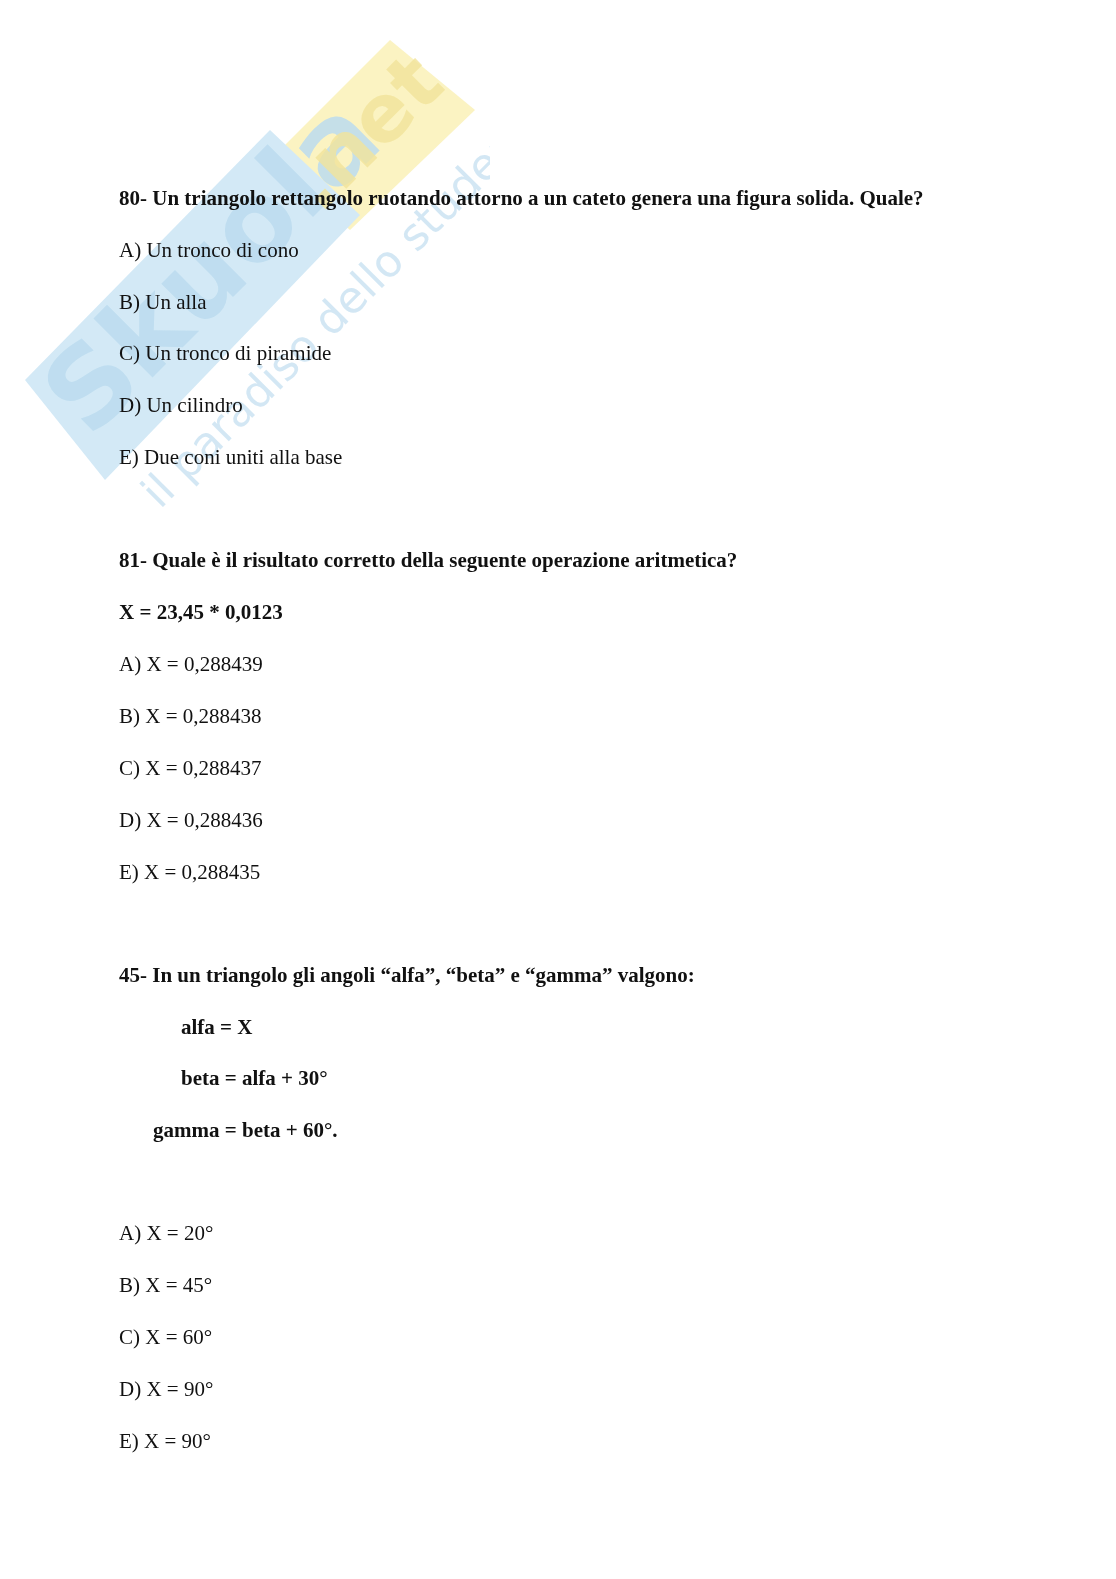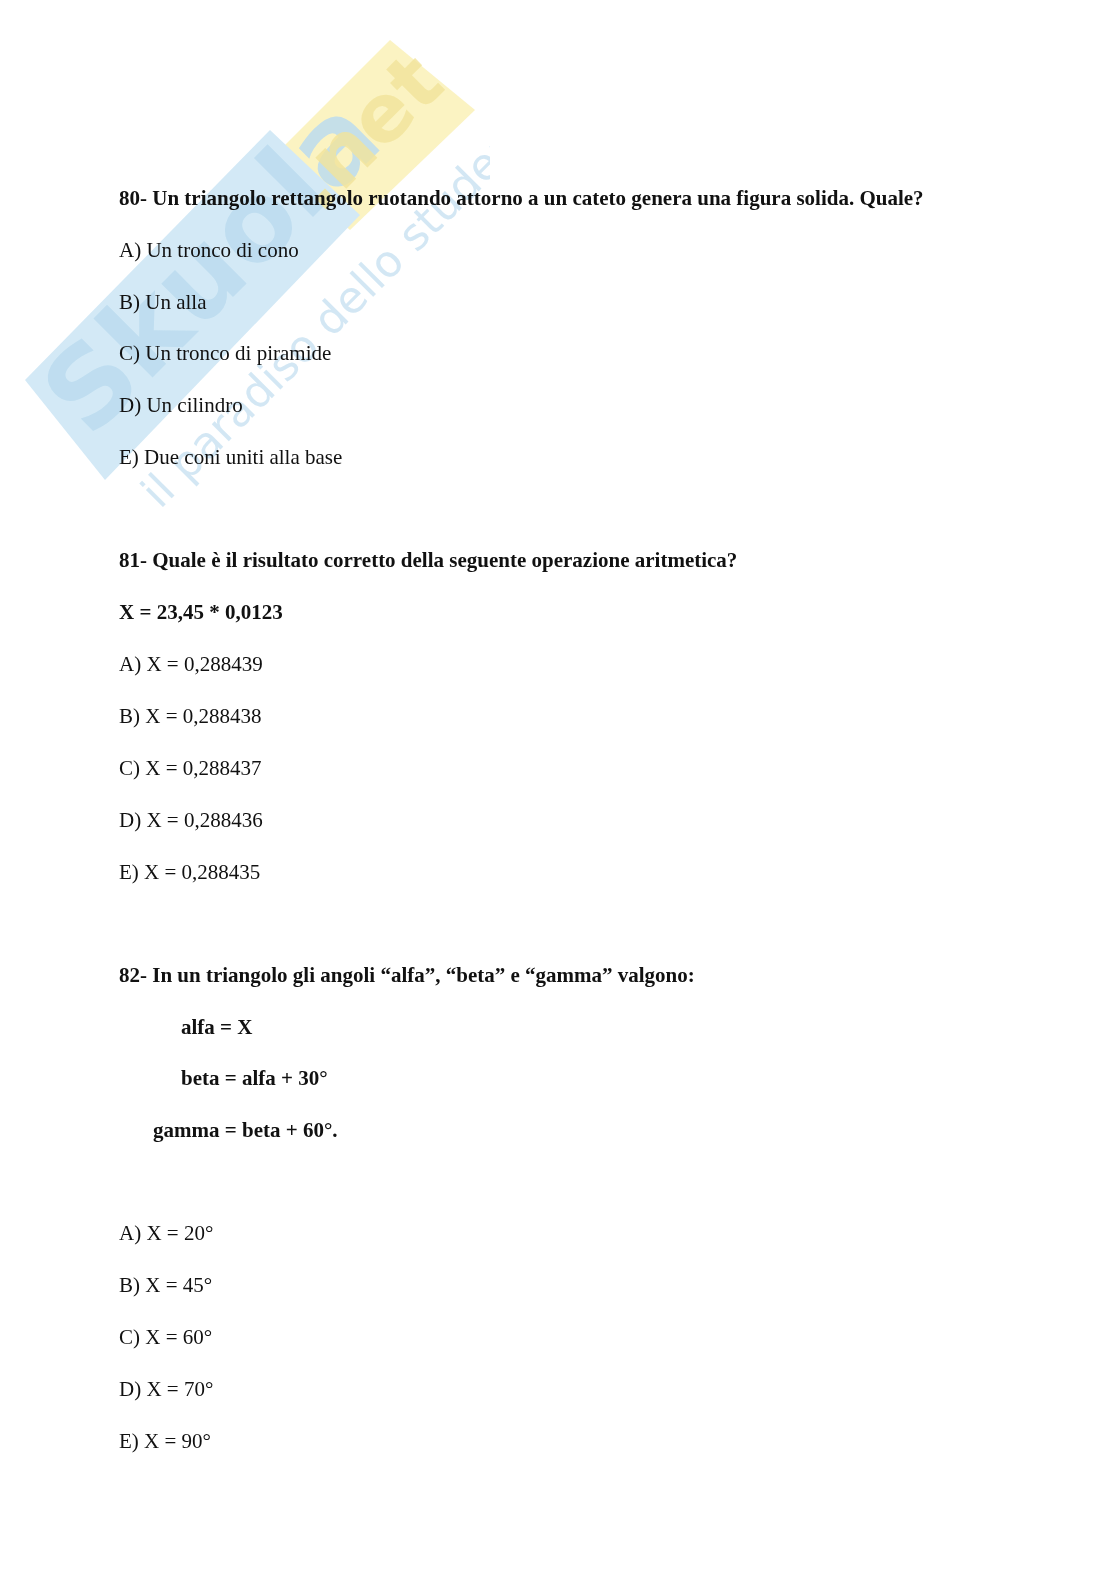--- a/index.html
+++ b/index.html
@@ -36,23 +36,23 @@
   <div class="line" style="top:445px;">E) Due coni uniti alla base</div>
 
   <div class="line bold" style="top:548px;">81- Quale è il risultato corretto della seguente operazione aritmetica?</div>
   <div class="line bold" style="top:600px;">X = 23,45 * 0,0123</div>
   <div class="line" style="top:652px;">A) X = 0,288439</div>
   <div class="line" style="top:704px;">B) X = 0,288438</div>
   <div class="line" style="top:756px;">C) X = 0,288437</div>
   <div class="line" style="top:808px;">D) X = 0,288436</div>
   <div class="line" style="top:860px;">E) X = 0,288435</div>
 
-  <div class="line bold" style="top:963px;">82- In un triangolo gli angoli “alfa”, “beta” e “gamma” valgono:</div>
+  <div class="line bold" style="top:963px;">45- In un triangolo gli angoli “alfa”, “beta” e “gamma” valgono:</div>
   <div class="line bold indent1" style="top:1015px;">alfa  = X</div>
   <div class="line bold indent1" style="top:1066px;">beta = alfa + 30°</div>
   <div class="line bold indent2" style="top:1118px;">gamma = beta + 60°.</div>
   <div class="line" style="top:1221px;">A) X = 20°</div>
   <div class="line" style="top:1273px;">B) X = 45°</div>
   <div class="line" style="top:1325px;">C) X = 60°</div>
-  <div class="line" style="top:1377px;">D) X = 70°</div>
+  <div class="line" style="top:1377px;">D) X = 90°</div>
   <div class="line" style="top:1429px;">E) X = 90°</div>
 
 </div>
 
 </body></html>

